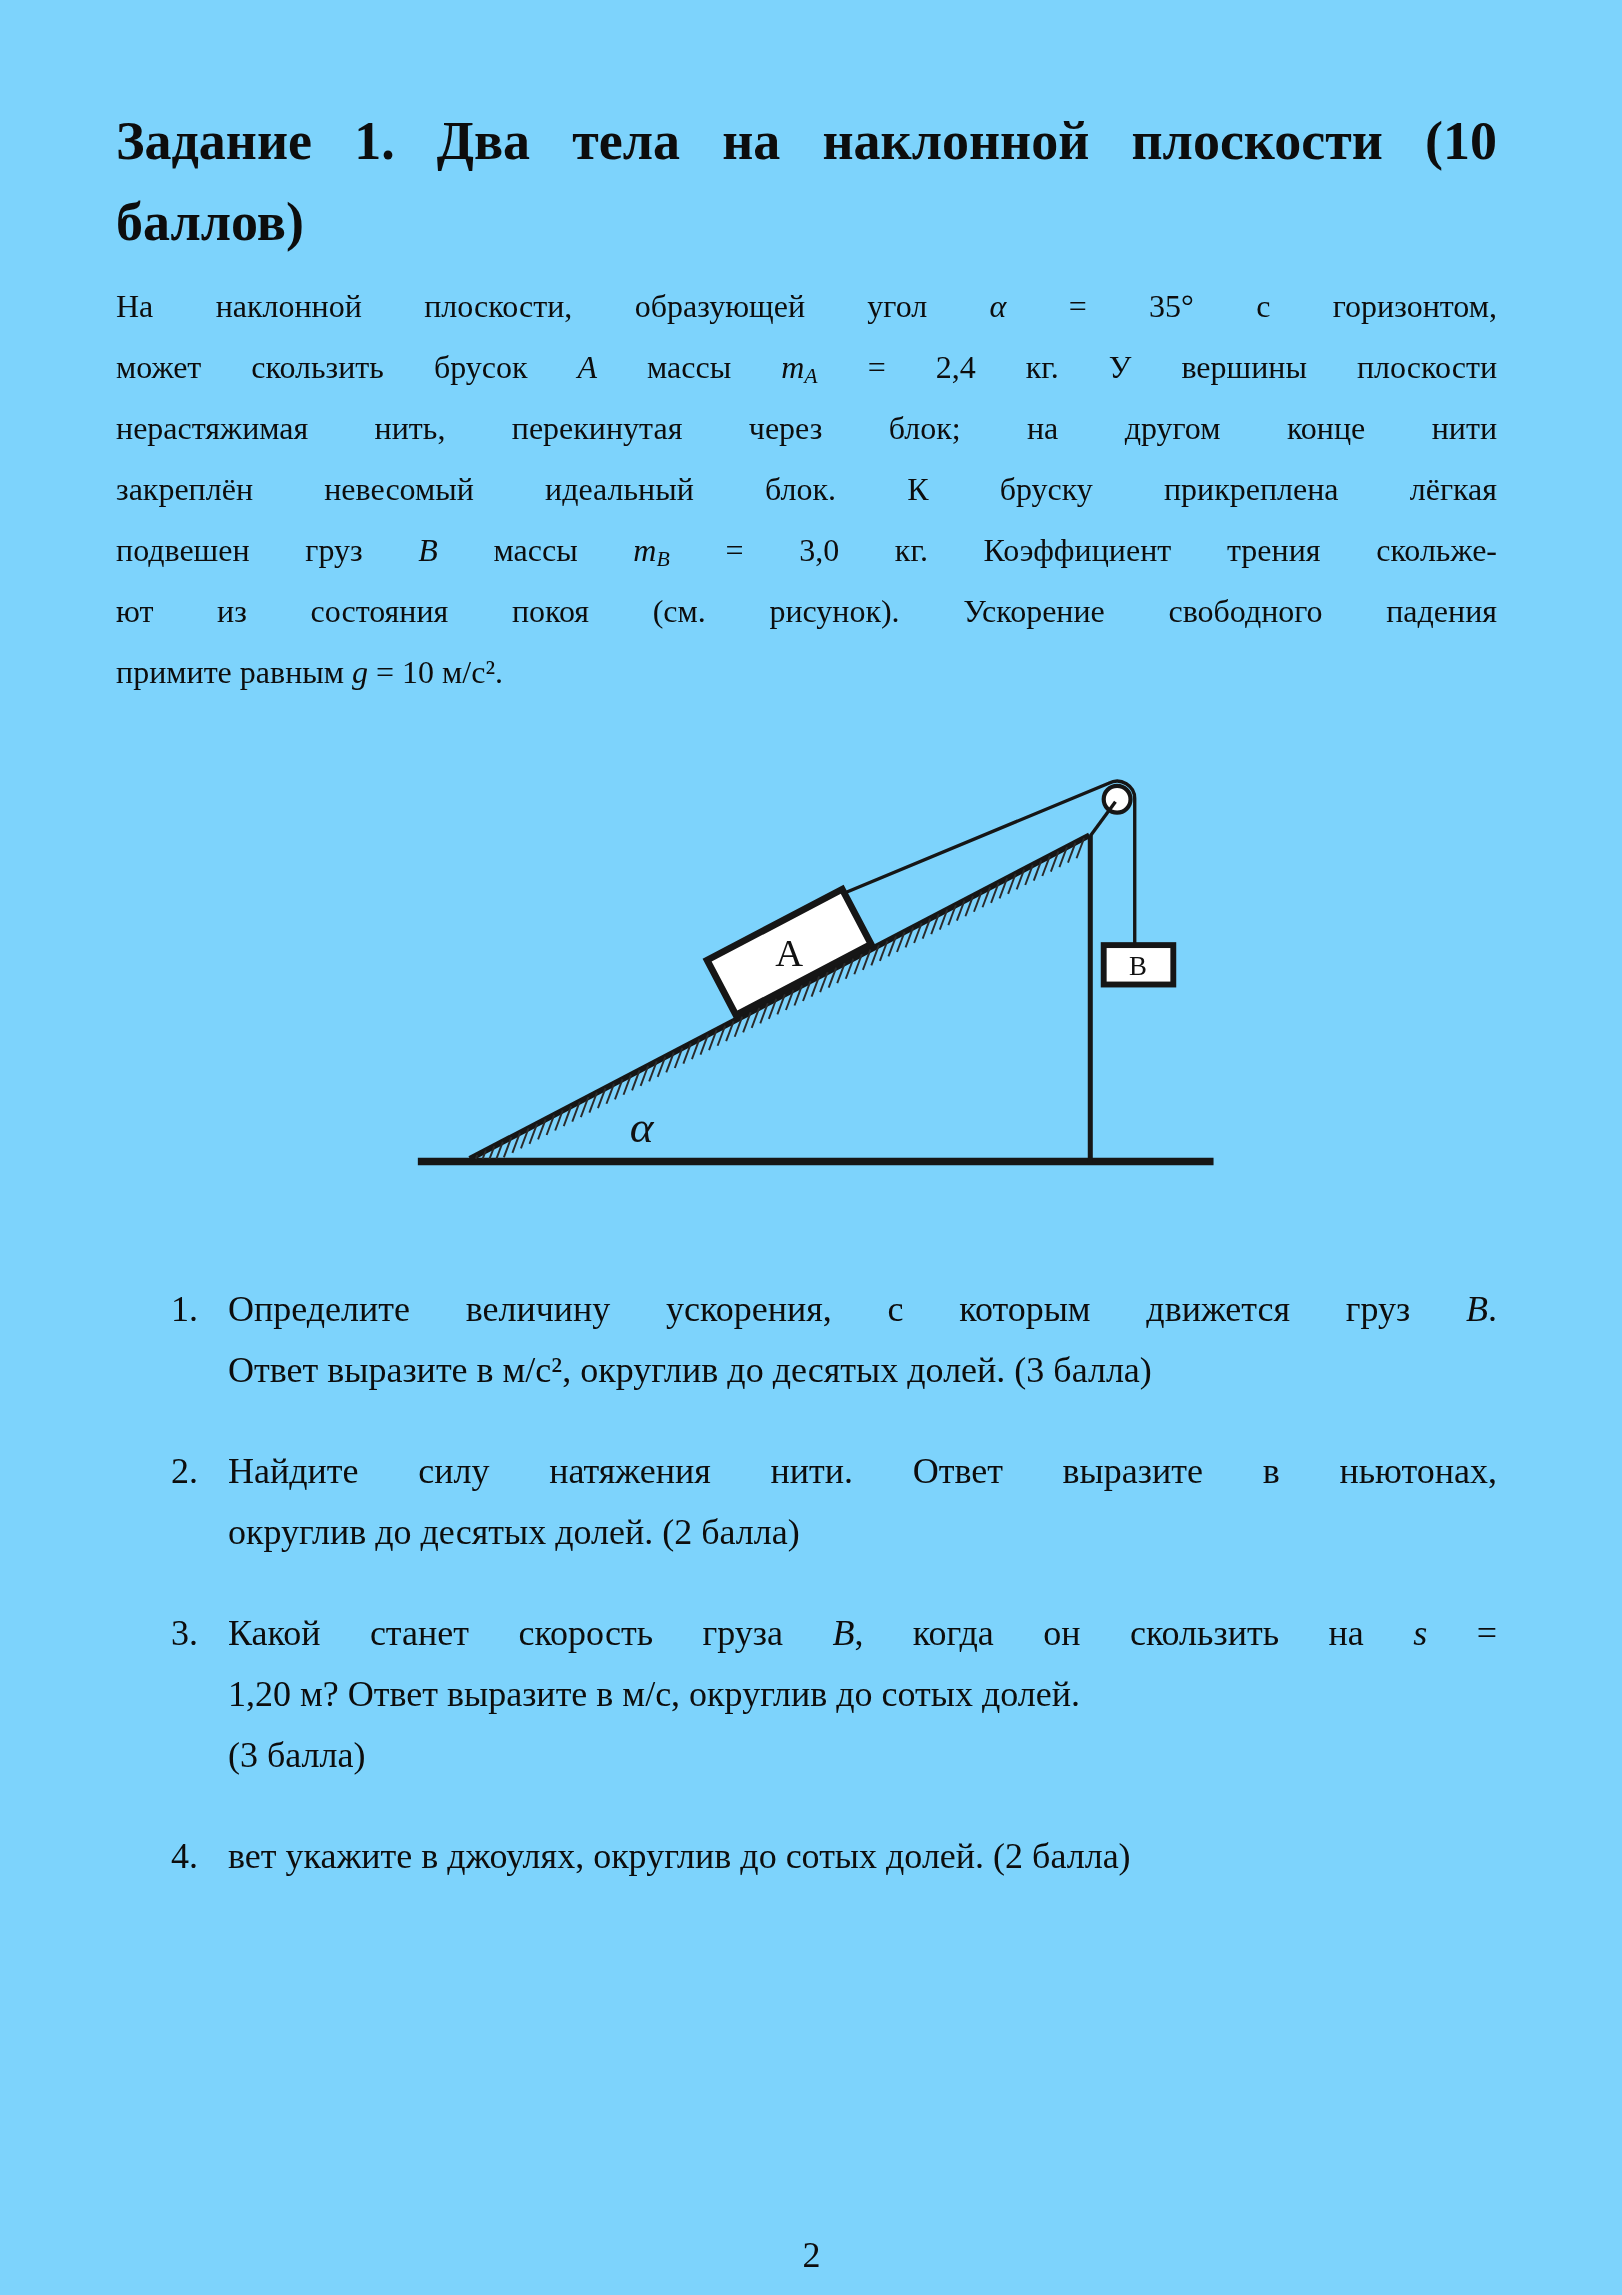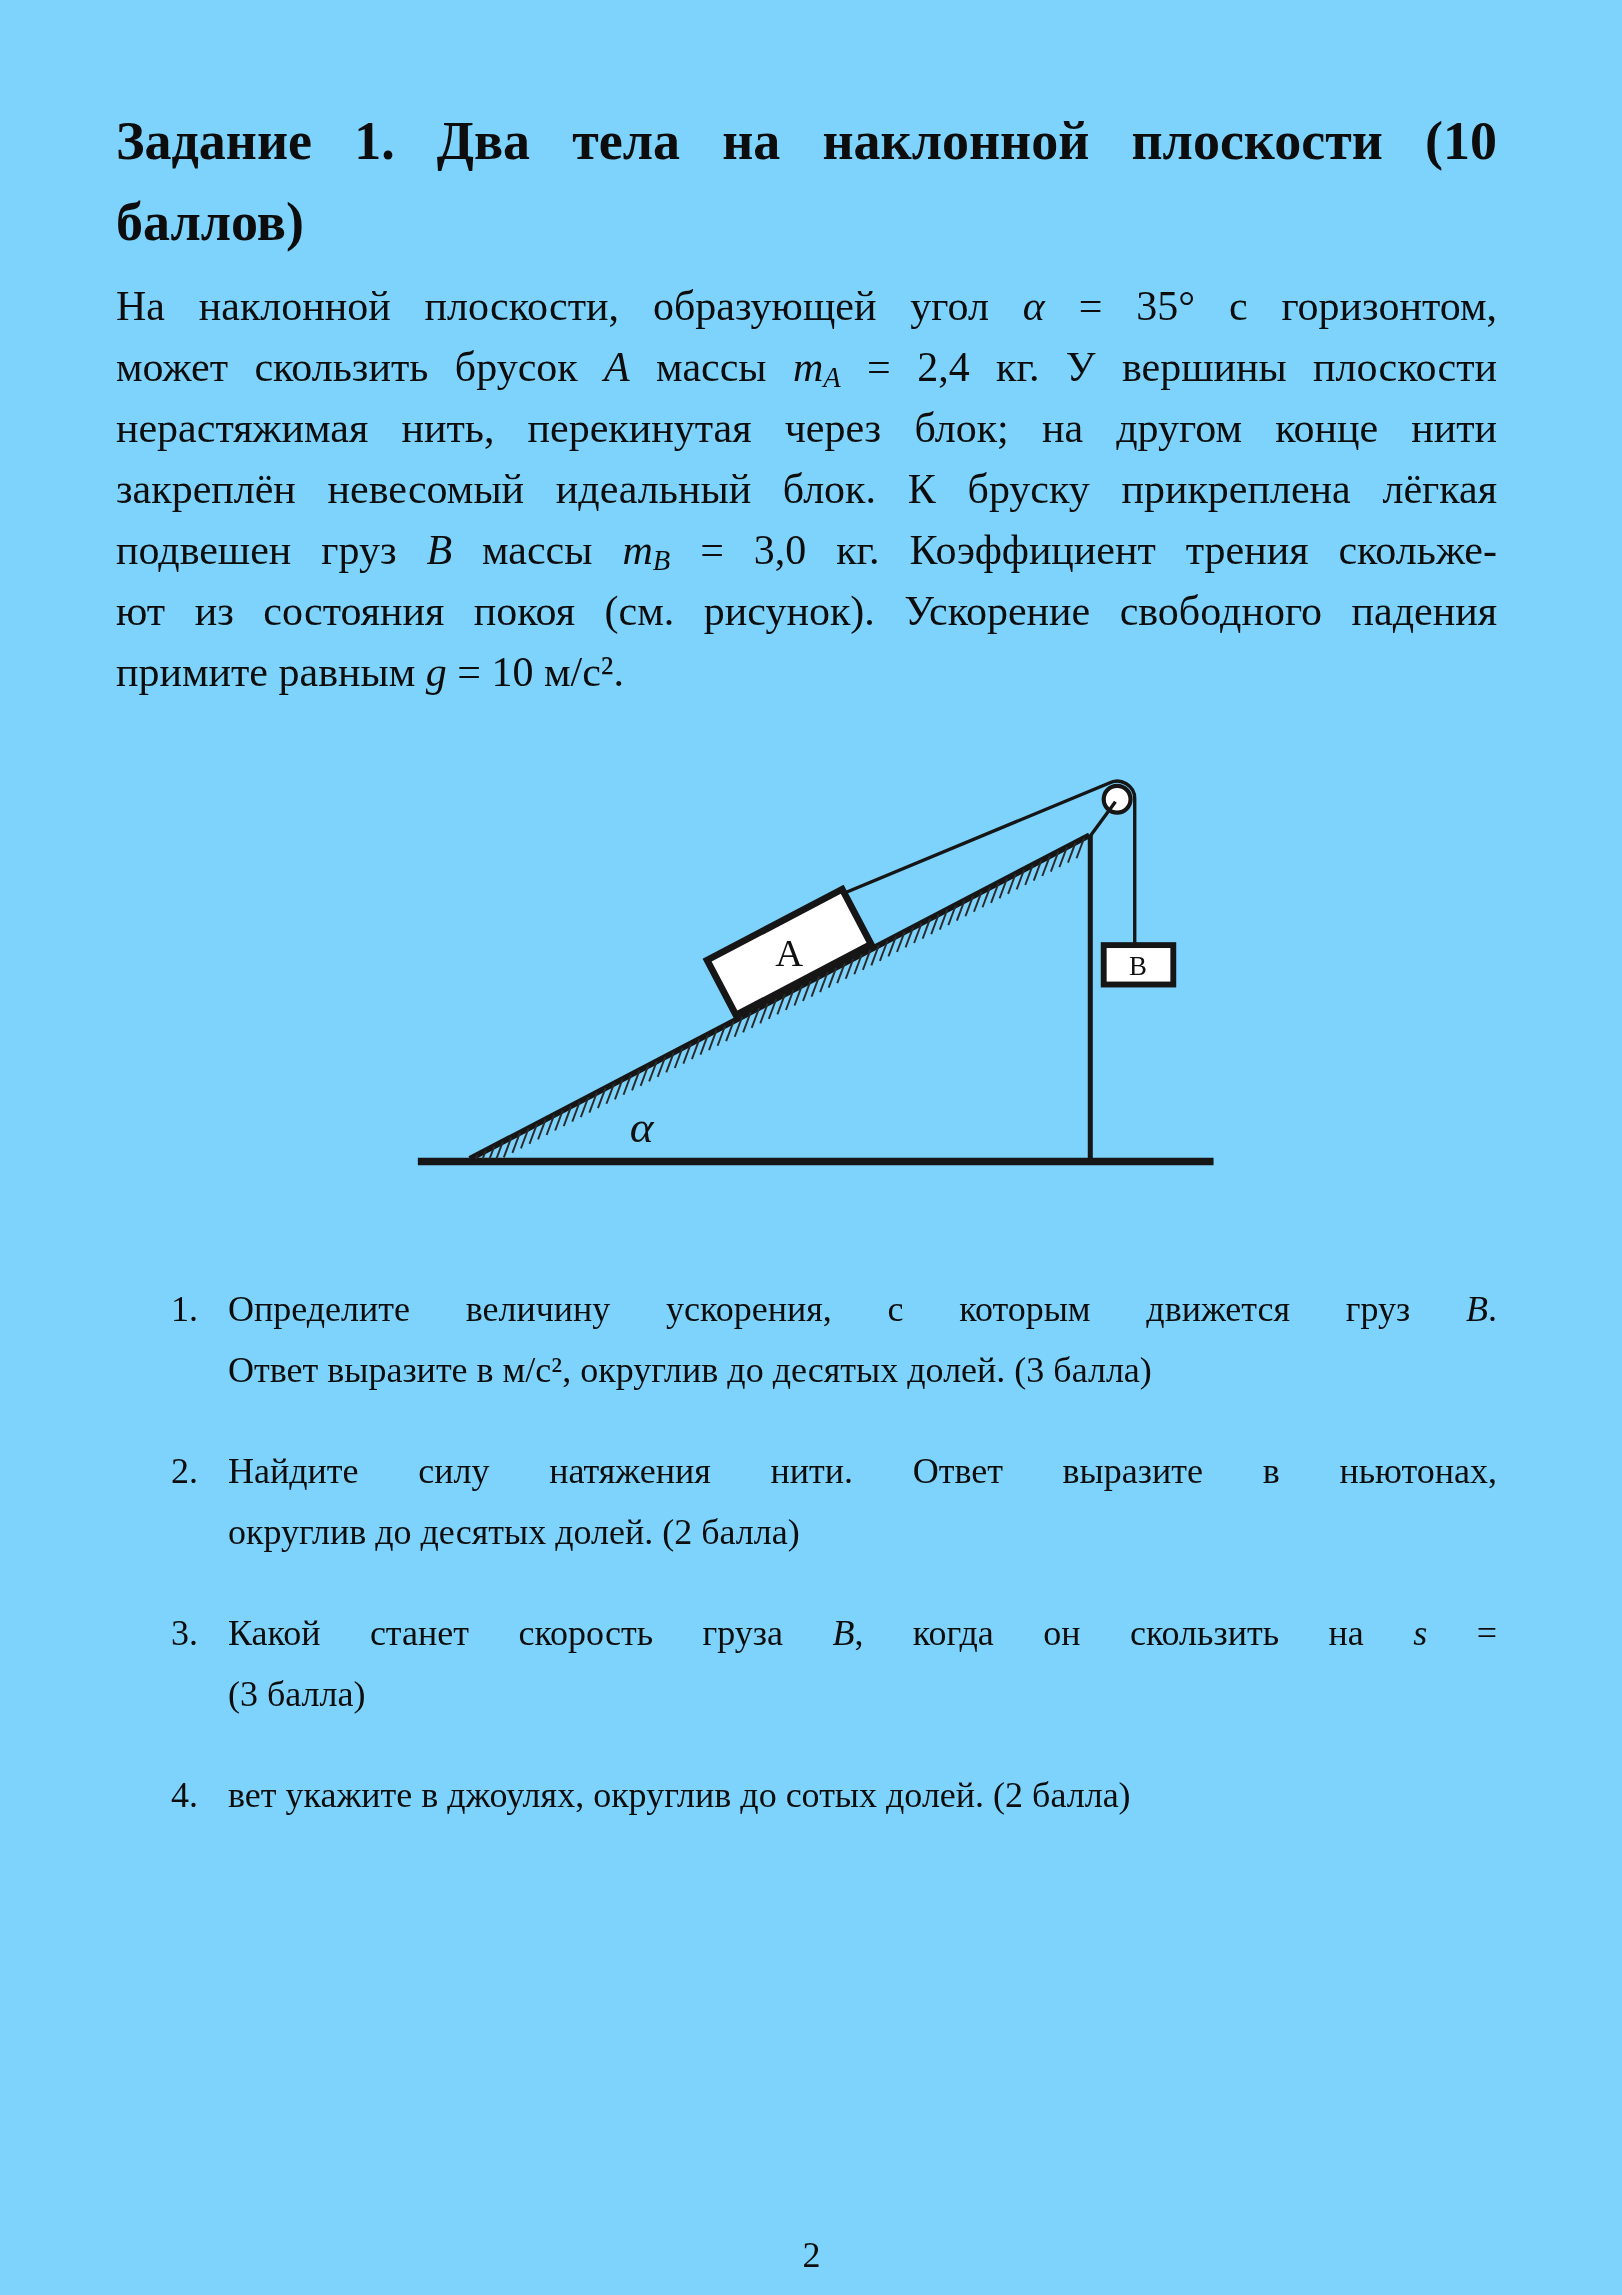--- a/index.html
+++ b/index.html
@@ -15,21 +15,21 @@
     overflow: hidden;
   }
   .title {
     margin: 101px 0 0 0;
     font-size: 54px;
     font-weight: 700;
     line-height: 81px;
   }
   .para {
     margin-top: 13.4px;
-    font-size: 42px;
+    font-size: 32px;
     line-height: 61px;
   }
   .line { text-align: justify; }
   .line.jst { text-align-last: justify; }
   .it { font-style: italic; }
   sub {
     font-size: 0.68em;
     line-height: 0;
     vertical-align: -0.22em;
   }
@@ -198,20 +198,21 @@
         <div class="line"><span>Ответ выразите в м/с², округлив до десятых долей. (3 балла)</span></div>
       </li>
       <li>
         <span class="num">2.</span>
         <div class="line jst"><span>Найдите силу натяжения нити. Ответ выразите в ньютонах,</span></div>
         <div class="line"><span>округлив до десятых долей. (2 балла)</span></div>
       </li>
       <li>
         <span class="num">3.</span>
         <div class="line jst"><span>Какой станет скорость груза </span><span class="it">B</span><span>, когда он скользить на </span><span class="it">s</span><span> =</span></div>
+        <div class="line"><span>1,20 м? Ответ выразите в м/с, округлив до сотых долей.</span></div>
         <div class="line"><span>(3 балла)</span></div>
       </li>
       <li>
         <span class="num">4.</span>
         <div class="line"><span>вет укажите в джоулях, округлив до сотых долей. (2 балла)</span></div>
       </li>
     </ol>
 
   <div class="pagenum">2</div>
 

